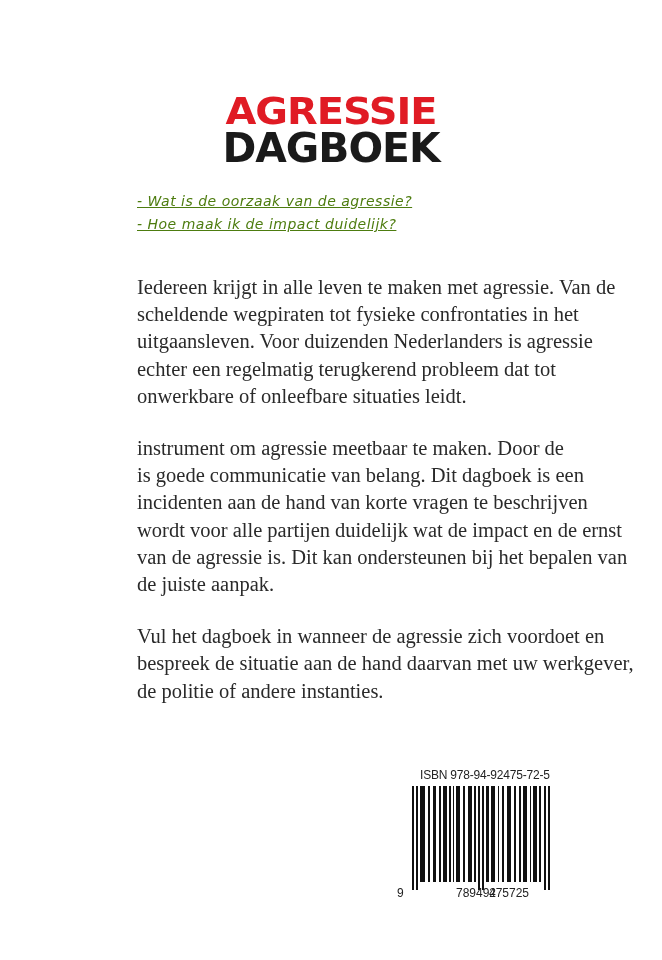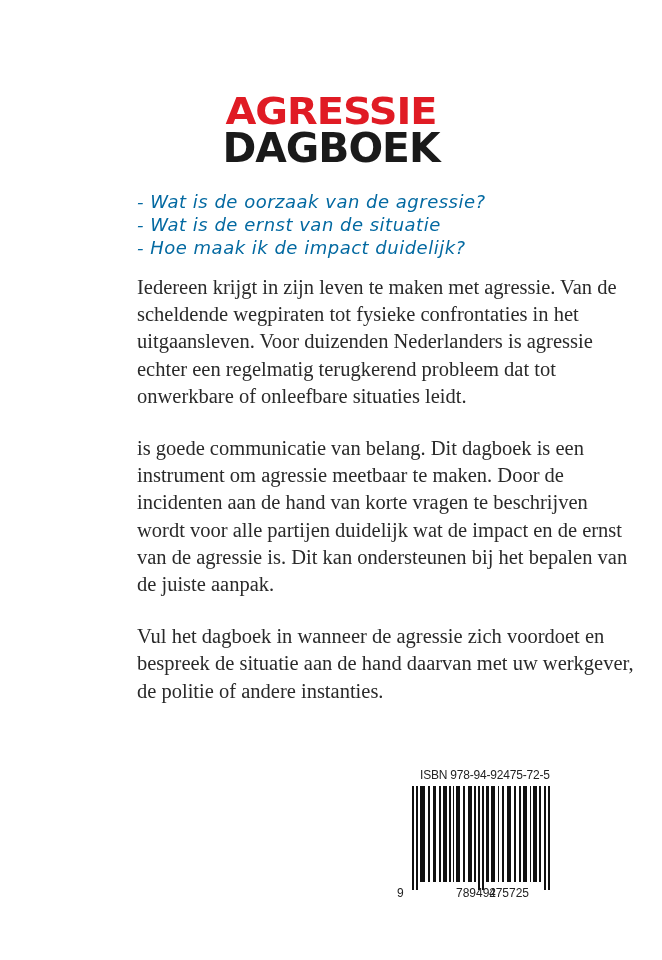--- a/index.html
+++ b/index.html
@@ -7,22 +7,22 @@
       width: 662px; height: 960px; background: #ffffff; position: relative; overflow: hidden;
     }
     .title {
       position: absolute; left: 0; width: 662px; top: 94px; text-align: center;
       font-family: "DejaVu Sans", sans-serif; font-weight: bold; line-height: 0.9;
     }
     .title .l1 { color: #e01b24; font-size: 38px; letter-spacing: -1px; display: block; transform: scaleX(1.05); }
     .title .l2 { color: #1a1a1a; font-size: 40px; letter-spacing: -1px; display: block; margin-top: 2px; transform: scaleX(1.02); }
     .questions {
       position: absolute; left: 137px; top: 190px; width: 420px;
-      font-family: "DejaVu Sans", sans-serif; font-size: 18px; color: #0369a1; line-height: 23px;
-      font-style: oblique; letter-spacing: 0.5px;
+      font-family: "DejaVu Sans", sans-serif; font-size: 14px; color: #4d7c0f; line-height: 23px;
+      font-style: oblique; letter-spacing: 0.5px; text-decoration: underline;
     }
     .questions div { white-space: nowrap; }
     .body-text {
       position: absolute; left: 137px; top: 274px; width: 425px;
       font-family: "Liberation Serif", serif; font-size: 20.5px; color: #2a2a2a; line-height: 27.2px;
     }
     .body-text p { margin: 0 0 25px 0; }
     .body-text .line { display: block; white-space: nowrap; }
     .isbn {
       position: absolute; left: 420px; top: 768px;
@@ -36,35 +36,34 @@
 </head>
 <body>
 
 <div class="title">
   <span class="l1">AGRESSIE</span>
   <span class="l2">DAGBOEK</span>
 </div>
 
 <div class="questions">
   <div>- Wat is de oorzaak van de agressie?</div>
-  <div>- Wat is de ernst van de situatie</div>
   <div>- Hoe maak ik de impact duidelijk?</div>
 </div>
 
 <div class="body-text">
   <p>
-    <span class="line">Iedereen krijgt in zijn leven te maken met agressie. Van de</span>
+    <span class="line">Iedereen krijgt in alle leven te maken met agressie. Van de</span>
     <span class="line">scheldende wegpiraten tot fysieke confrontaties in het</span>
     <span class="line">uitgaansleven. Voor duizenden Nederlanders is agressie</span>
     <span class="line">echter een regelmatig terugkerend probleem dat tot</span>
     <span class="line">onwerkbare of onleefbare situaties leidt.</span>
   </p>
   <p>
+    <span class="line">instrument om agressie meetbaar te maken. Door de</span>
     <span class="line">is goede communicatie van belang. Dit dagboek is een</span>
-    <span class="line">instrument om agressie meetbaar te maken. Door de</span>
     <span class="line">incidenten aan de hand van korte vragen te beschrijven</span>
     <span class="line">wordt voor alle partijen duidelijk wat de impact en de ernst</span>
     <span class="line">van de agressie is. Dit kan ondersteunen bij het bepalen van</span>
     <span class="line">de juiste aanpak.</span>
   </p>
   <p>
     <span class="line">Vul het dagboek in wanneer de agressie zich voordoet en</span>
     <span class="line">bespreek de situatie aan de hand daarvan met uw werkgever,</span>
     <span class="line">de politie of andere instanties.</span>
   </p>

